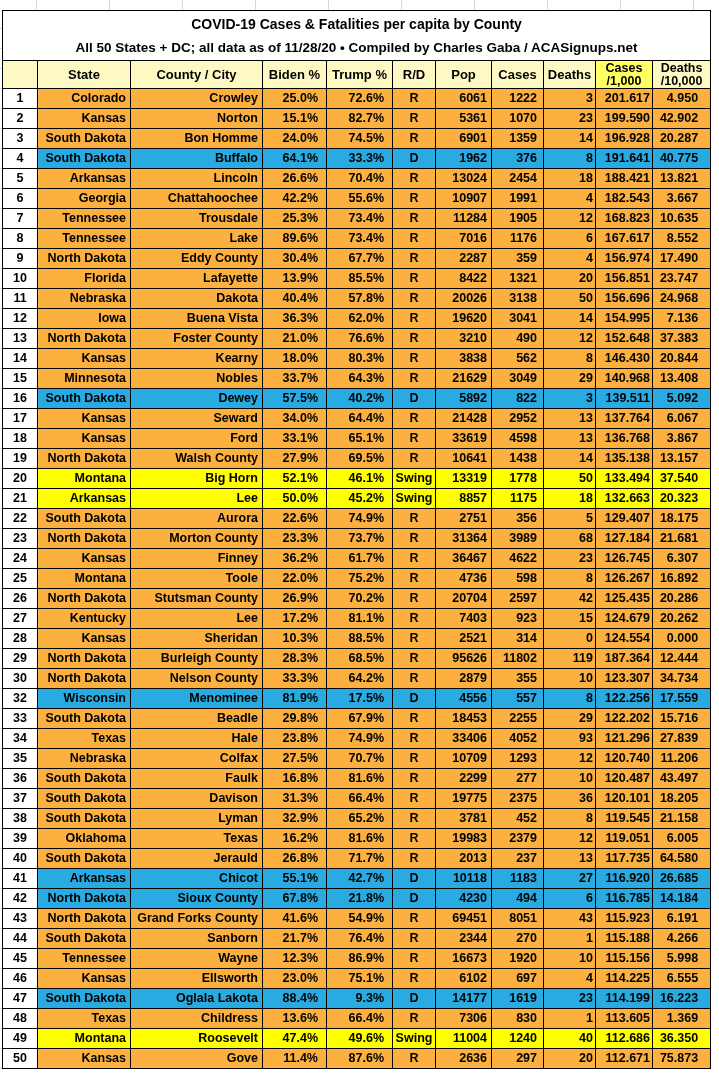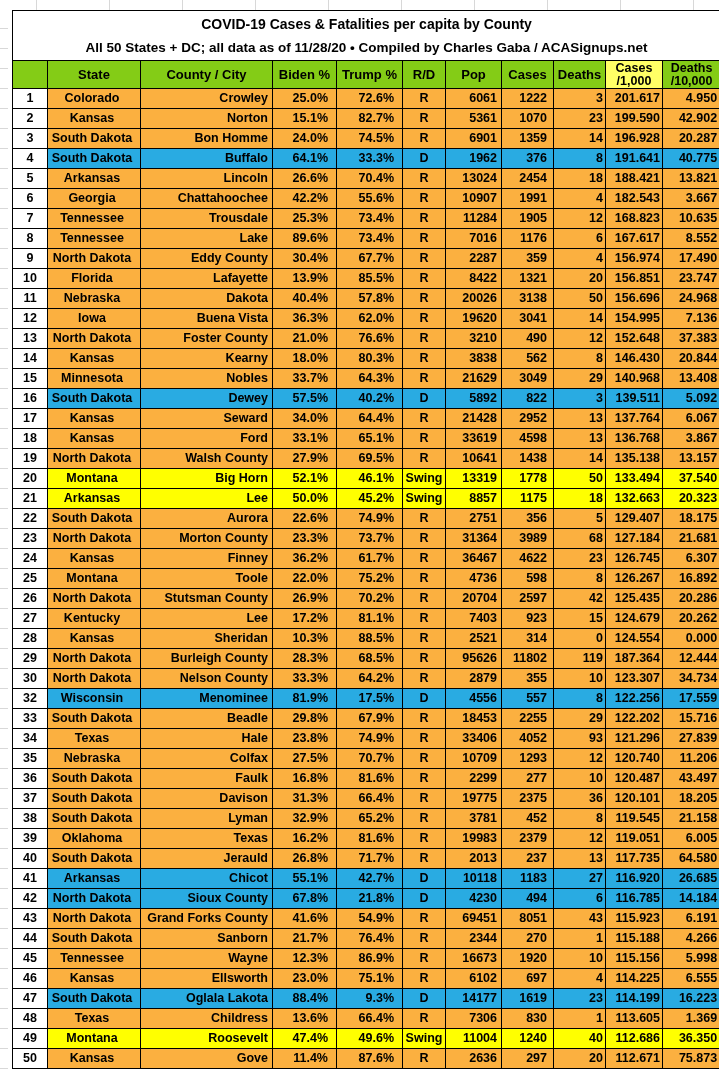--- a/index.html
+++ b/index.html
@@ -6,48 +6,48 @@
   body{
     width:719px;height:1090px;background:#ffffff;position:relative;
     font-family:"Liberation Sans",sans-serif;color:#000;
     -webkit-font-smoothing:antialiased;
   }
   
   .grid-top{position:absolute;left:36px;top:0;width:680px;height:10px;
     background:repeating-linear-gradient(90deg,#d8d8d8 0 1px,transparent 1px 73px);}
   .grid-left{position:absolute;left:0;top:28px;width:8px;height:1060px;
     background:repeating-linear-gradient(180deg,#d8d8d8 0 1px,transparent 1px 20px);}
-  .tbl-wrap{position:absolute;left:12px;top:10px;width:652px;}
+  .tbl-wrap{position:absolute;left:2px;top:10px;width:652px;}
   table{border-collapse:collapse;table-layout:fixed;width:708px;}
   td,th{border:1px solid #000;padding:0;overflow:hidden;white-space:nowrap;
     font-weight:bold;box-sizing:border-box;}
   
   .title-cell{height:50px;background:#fff;text-align:center;vertical-align:middle;}
   .title-line1{font-size:14px;line-height:25px;}
   .title-line2{font-size:13.5px;line-height:22px;}
   
-  thead th{height:28px;background:#84cc16;font-size:13px;text-align:center;vertical-align:middle;}
+  thead th{height:28px;background:#fef9c3;font-size:13px;text-align:center;vertical-align:middle;}
   th.hl{background:var(--hl,#FFFF66);}
   .h2line div{font-size:12.5px;line-height:13px;}
   
   tbody tr{height:20px;}
   tbody td{font-size:12.5px;line-height:19px;height:20px;}
   tr.rep td{background:var(--rep,#FBB040);}
   tr.dem td{background:var(--dem,#29ABE2);}
   tr.swing td{background:var(--swing,#FFFF00);}
   tbody td.c-num{background:#fff !important;text-align:center;}
-  .c-state{text-align:center;padding-right:4px;}
+  .c-state{text-align:right;padding-right:4px;}
   .c-county{text-align:right;padding-right:4px;}
   .c-biden,.c-trump{text-align:right;padding-right:8px;}
   .c-rd{text-align:center;}
   .c-pop{text-align:right;padding-right:4px;}
   .c-cases{text-align:right;padding-right:6px;}
   .c-deaths{text-align:right;padding-right:2px;}
   .c-cper{text-align:right;padding-right:2px;}
-  .c-dper{text-align:right;padding-right:3px;}
+  .c-dper{text-align:right;padding-right:12px;}
   
   col.w-num{width:35px}col.w-state{width:93px}col.w-county{width:132px}
   col.w-biden{width:64px}col.w-trump{width:66px}col.w-rd{width:43px}
   col.w-pop{width:56px}col.w-cases{width:52px}col.w-deaths{width:52px}
   col.w-cper{width:57px}col.w-dper{width:58px}
 </style>
 </head>
 <body>
 
 <div class="grid-top"></div>

